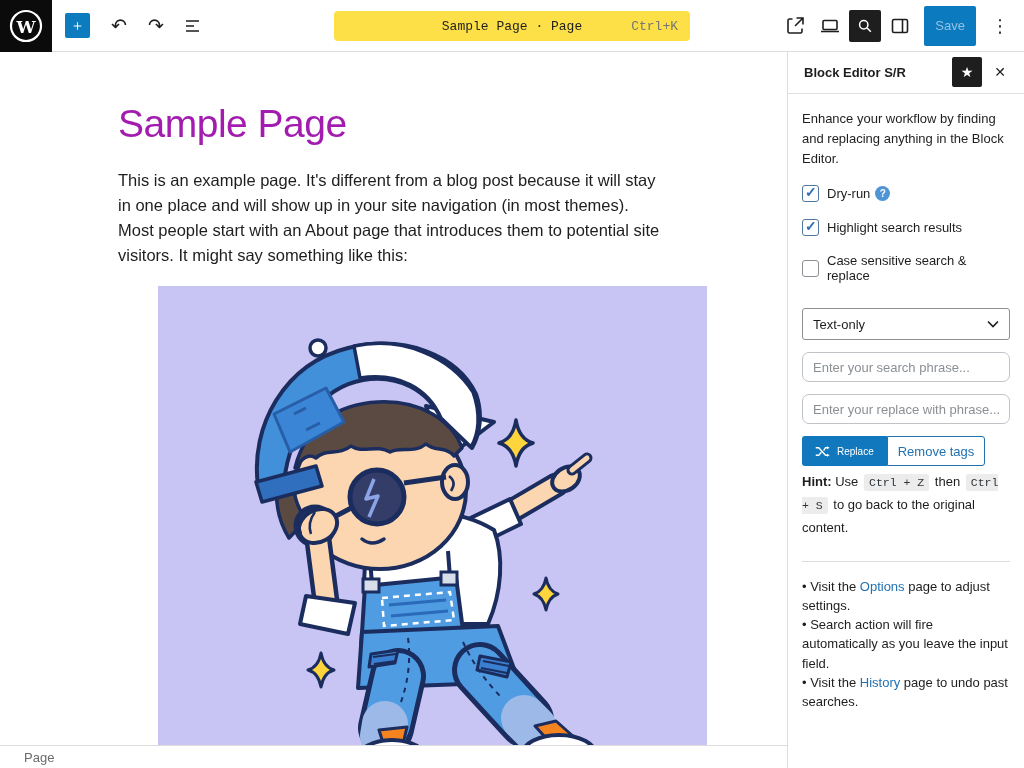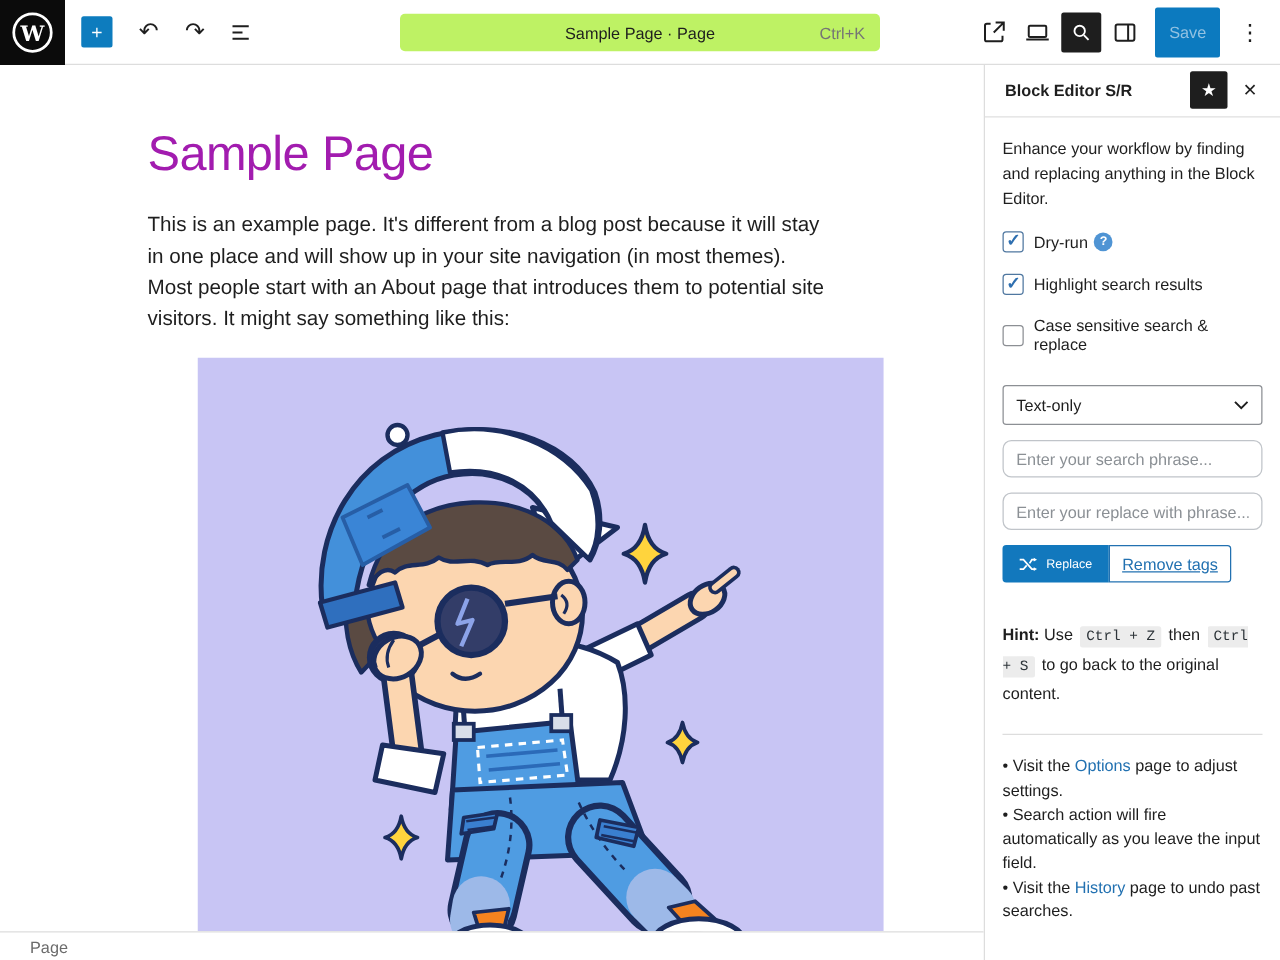--- a/index.html
+++ b/index.html
@@ -10,21 +10,21 @@
     background:#fff; color:#1e1e1e; position:relative;
   }
 
   
   .topbar { height:52px; display:flex; align-items:center; border-bottom:1px solid #ddd; background:#fff; position:relative; z-index:5; }
   .wp-logo { width:52px; height:52px; background:#0b0b0b; display:flex; align-items:center; justify-content:center; flex:0 0 auto; }
   .tb-left { display:flex; align-items:center; gap:5px; padding-left:13px; }
   .icon-btn { width:32px; height:32px; display:flex; align-items:center; justify-content:center; background:none; border:none; padding:0; cursor:pointer; color:#1e1e1e; }
   .plus-btn { width:25px; height:25px; margin-right:8px; background:#0d7cbe; border:none; border-radius:2px; display:flex; align-items:center; justify-content:center; cursor:pointer; }
   .glyph { font-size:19px; line-height:1; color:#1e1e1e; }
-  .doc-pill { position:absolute; left:50%; transform:translateX(-50%); top:11px; width:384px; height:30px; background:#bef264; border-radius:4px; cursor:pointer; }
+  .doc-pill { position:absolute; left:50%; transform:translateX(-50%); top:11px; width:356px; height:30px; background:#fde047; border-radius:4px; cursor:pointer;font-family:Liberation Mono, monospace; }
   .doc-pill .doc-title { position:absolute; left:0; right:0; top:0; bottom:0; display:flex; align-items:center; justify-content:center; font-size:13px; color:#1e1e1e; }
   .doc-pill .doc-shortcut { position:absolute; right:12px; top:0; bottom:0; display:flex; align-items:center; font-size:13px; color:#757575; }
   .tb-right { margin-left:auto; display:flex; align-items:center; gap:3px; padding-right:8px; }
   .search-btn { width:32px; height:32px; background:#1e1e1e; border:none; border-radius:2px; display:flex; align-items:center; justify-content:center; cursor:pointer; }
   .save-btn { height:40px; padding:0 11px; background:#0c7abf; color:#93c2e2; border:none; border-radius:2px; font-size:13px; font-family:inherit; margin:0 5px; cursor:pointer; }
   .kebab { font-size:18px; letter-spacing:0; }
 
   
   .main { display:flex; height:716px; }
   .canvas-col { width:787px; display:flex; flex-direction:column; }
@@ -47,22 +47,22 @@
   .check-row { display:flex; align-items:center; margin-bottom:17px; font-size:13px; cursor:pointer; }
   .checkbox { width:17px; height:17px; border:1.5px solid #8c8f94; border-radius:3px; background:#fff; margin-right:8px; position:relative; flex:0 0 auto; }
   .checkbox.checked { border-color:#4f77a0; }
   .checkbox.checked::after { content:"\2713"; position:absolute; left:2px; top:-2px; font-size:14px; font-weight:bold; color:#2e6fb0; }
   .help-badge { width:15px; height:15px; border-radius:50%; background:#4f94d4; color:#fff; font-size:10px; font-weight:bold; display:inline-flex; align-items:center; justify-content:center; margin-left:5px; cursor:pointer; }
   .mode-select { margin-top:25px; margin-bottom:12px; height:32px; border:1px solid #8c8f94; border-radius:3px; background:#fff; display:flex; align-items:center; justify-content:space-between; padding:0 10px; font-size:13px; cursor:pointer; }
   .sb-input { display:block; width:100%; height:30px; border:1px solid #c0c4c9; border-radius:7px; padding:12px 10px; font-size:13px; font-family:inherit; color:#1e1e1e; margin-bottom:12px; outline:none; }
   .sb-input::placeholder { color:#8b9095; }
   .btn-row { display:flex; margin-top:2px; }
   .replace-btn { height:30px; background:#1278bd; color:#fff; border:none; border-radius:3px 0 0 3px; font-size:10px; font-family:inherit; display:flex; align-items:center; gap:7px; padding:0 13px; cursor:pointer; }
-  .removetags-btn { height:30px; background:#fff; color:#2271b1; border:1px solid #2271b1; border-radius:0 3px 3px 0; font-size:13px; font-family:inherit; padding:0 10px; cursor:pointer;text-decoration:underline; }
-  .hint { margin-top:31px; font-size:13px; line-height:1.75; color:#1e1e1e; }
+  .removetags-btn { height:30px; background:#fff; color:#2271b1; border:1px solid #2271b1; border-radius:0 3px 3px 0; font-size:13px; font-family:inherit; padding:0 10px; cursor:pointer; }
+  .hint { margin-top:5px; font-size:13px; line-height:1.75; color:#1e1e1e; }
   .hint .hb { font-weight:700; }
   .hint kbd { font-family:"Liberation Mono", monospace; font-size:11.5px; background:#ececec; color:#2c3338; padding:2px 5px; border-radius:2px; margin:0 2px; }
   .sb-divider { border:none; border-top:1px solid #ddd; margin:21px 0 15px; }
   .notes { font-size:13px; line-height:1.48; color:#1e1e1e; }
   .note { margin:0; }
   .note a { color:#2271b1; cursor:pointer; }
 </style>
 </head>
 <body>
 

